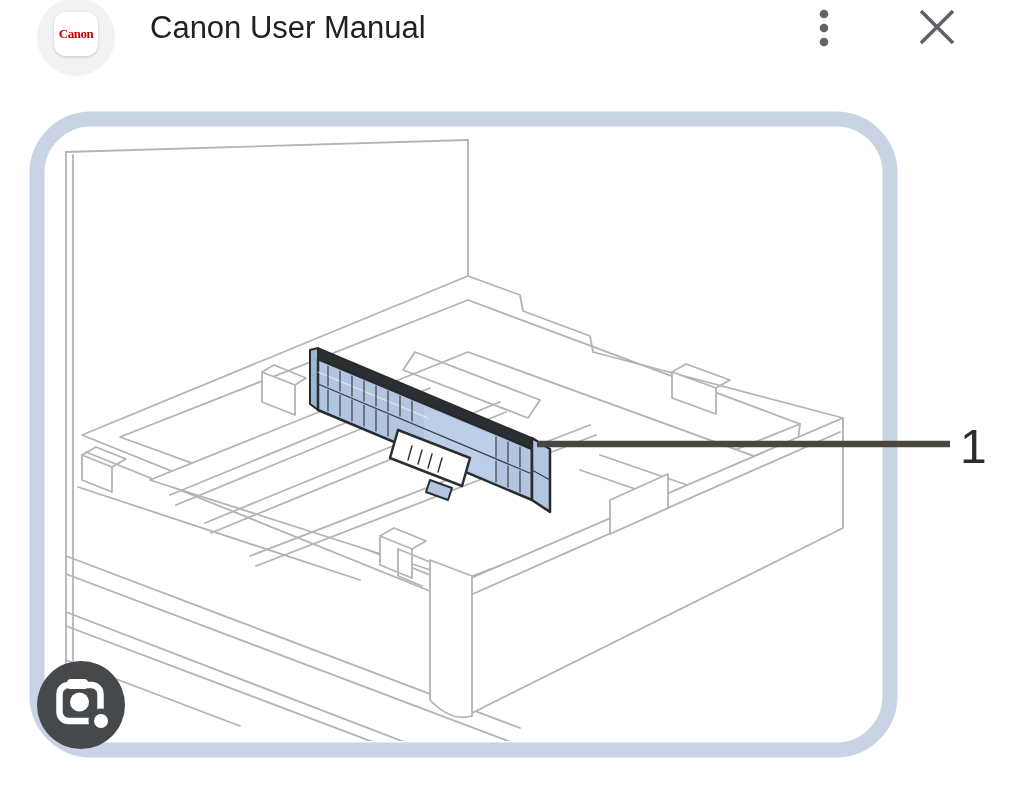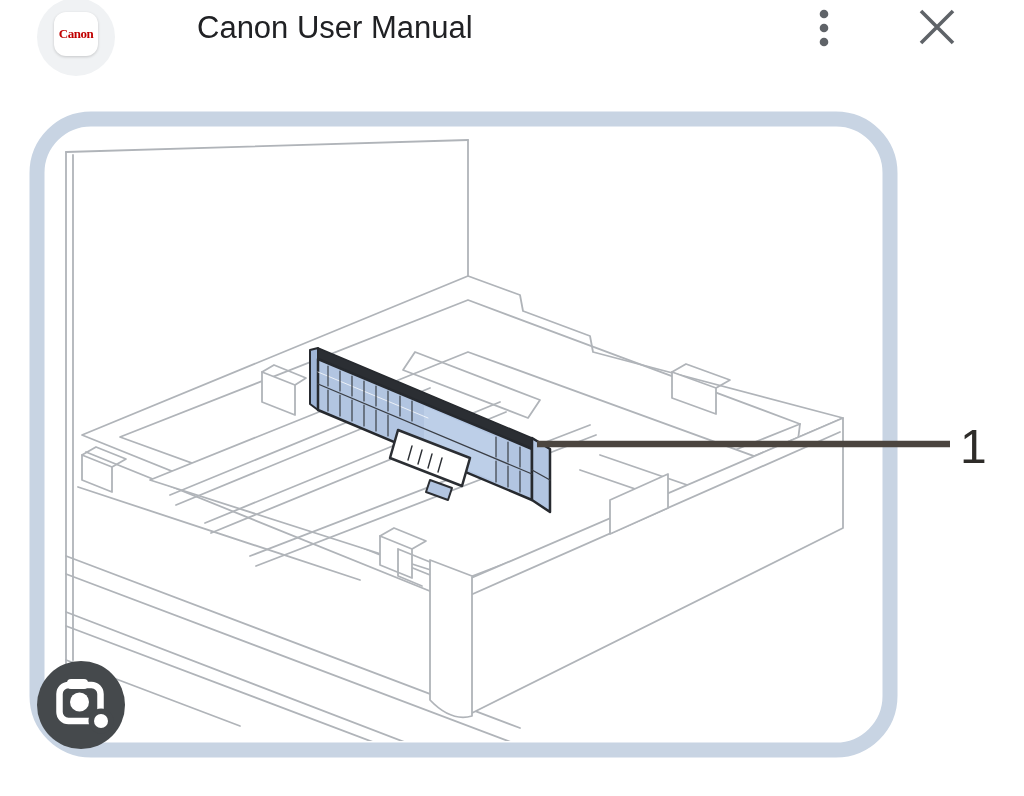--- a/index.html
+++ b/index.html
@@ -17,21 +17,20 @@
     width:44px;height:44px;background:#ffffff;border-radius:12px;margin-top:-6px;
     box-shadow:0 1px 3px rgba(0,0,0,0.18);display:flex;align-items:center;justify-content:center;
   }
   .avatar-badge span{
     font-family:"Liberation Serif", serif;font-weight:bold;font-size:13px;color:#c00000;
     letter-spacing:-0.5px;
   }
   .page-title{
     position:absolute;left:150px;top:9px;font-size:31px;line-height:38px;color:#202124;
     white-space:nowrap;
-    margin-left:47px;
   }
   .icon-btn{position:absolute;top:0;width:48px;height:56px;cursor:pointer;background:transparent;border:none;padding:0;}
   #kebab-btn{left:800px;}
   #close-btn{left:913px;}
   
   #figure-wrap{position:absolute;left:0;top:84px;width:1024px;height:712px;}
   #figure-svg{position:absolute;left:0;top:0;}
   text{user-select:none;}
 </style>
 </head>

